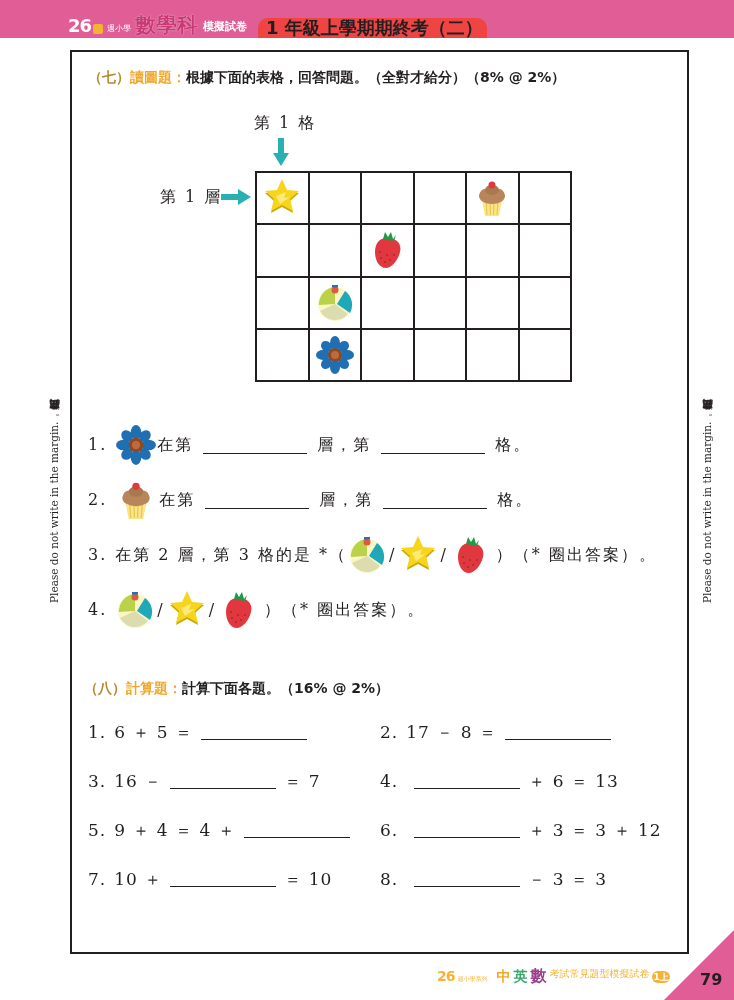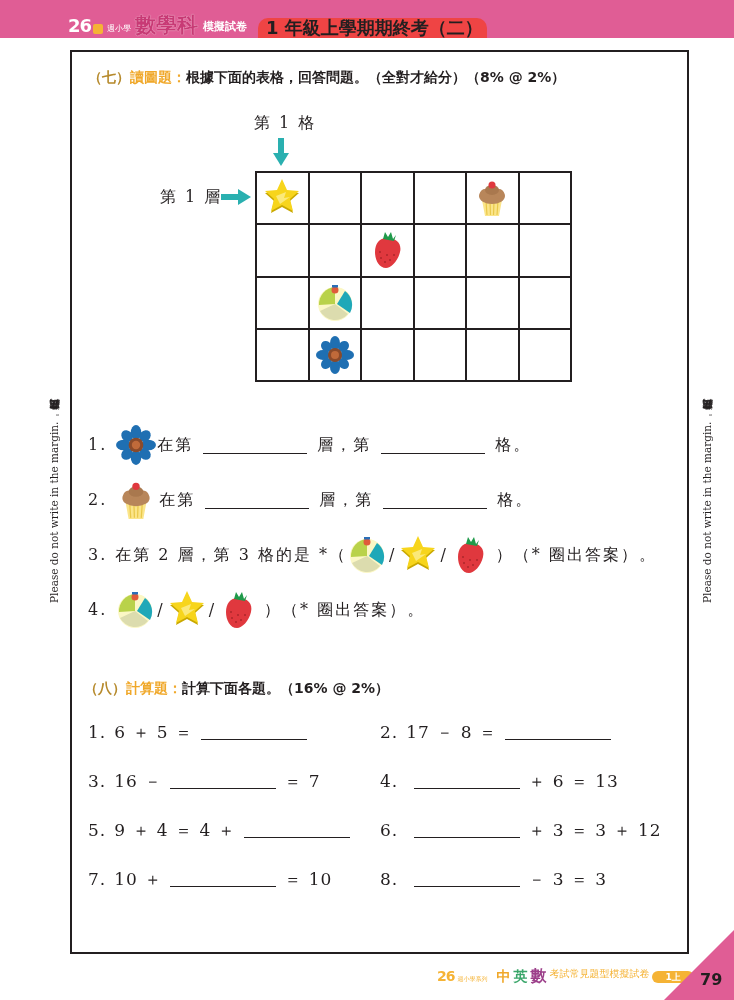--- a/index.html
+++ b/index.html
@@ -48,21 +48,21 @@
   
   .corner { position: absolute; right: 0; bottom: 0; width: 0; height: 0; border-left: 70px solid transparent; border-bottom: 70px solid #e05d95; }
   .page-num { position: absolute; left: 700px; top: 970px; font-family: "DejaVu Sans", sans-serif; font-weight: bold; font-size: 16px; color: #231f20; }
   .footer-brand { position: absolute; left: 437px; top: 968px; display: flex; align-items: flex-end; gap: 3px; font-family: "DejaVu Sans", sans-serif; white-space: nowrap; }
   .fb-logo { font-weight: bold; color: #f5b335; font-size: 14px; line-height: 16px; letter-spacing: -1px; }
   .fb-small { color: #f5b335; font-size: 6px; line-height: 8px; margin-bottom: 1px; }
   .fb-zh { color: #f0a82a; font-weight: bold; font-size: 14px; line-height: 16px; }
   .fb-en { color: #3aa66a; font-weight: bold; font-size: 14px; line-height: 16px; }
   .fb-ma { color: #9c3f8a; font-weight: bold; font-size: 16px; line-height: 16px; }
   .fb-series { color: #f5b335; font-size: 10px; line-height: 10px; margin-bottom: 5px; }
-  .fb-grade { background: #f5b335; color: #fff; font-weight: bold; font-size: 9px; line-height: 12px; padding: 0 13px; border-radius: 6px; margin-bottom: 1px; }
+  .fb-grade { background: #f5b335; color: #fff; font-weight: bold; font-size: 9px; line-height: 12px; padding: 0 1px; border-radius: 6px; margin-bottom: 1px; }
 </style>
 </head>
 <body>
 
 <svg width="0" height="0" style="position:absolute">
   <defs>
     <symbol id="sym-star" viewBox="0 0 40 40">
       <path d="M20 3 L25 14 L37 15 L28 23 L31 35 L20 29 L9 35 L12 23 L3 15 L15 14 Z" fill="#c9a800"></path>
       <path d="M20 1 L25 12 L37 13 L28 21 L31 33 L20 27 L9 33 L12 21 L3 13 L15 12 Z" fill="#f7d51c"></path>
       <path d="M14 18 L24 14 L22 20 L28 19 L18 26 Z" fill="#fbe97a"></path>

